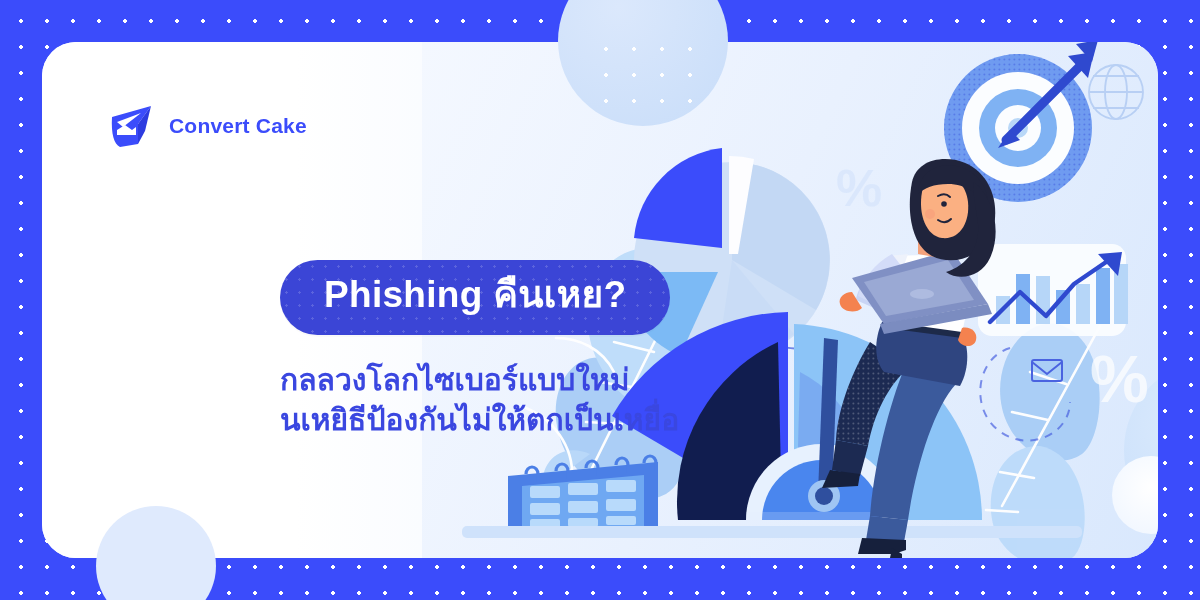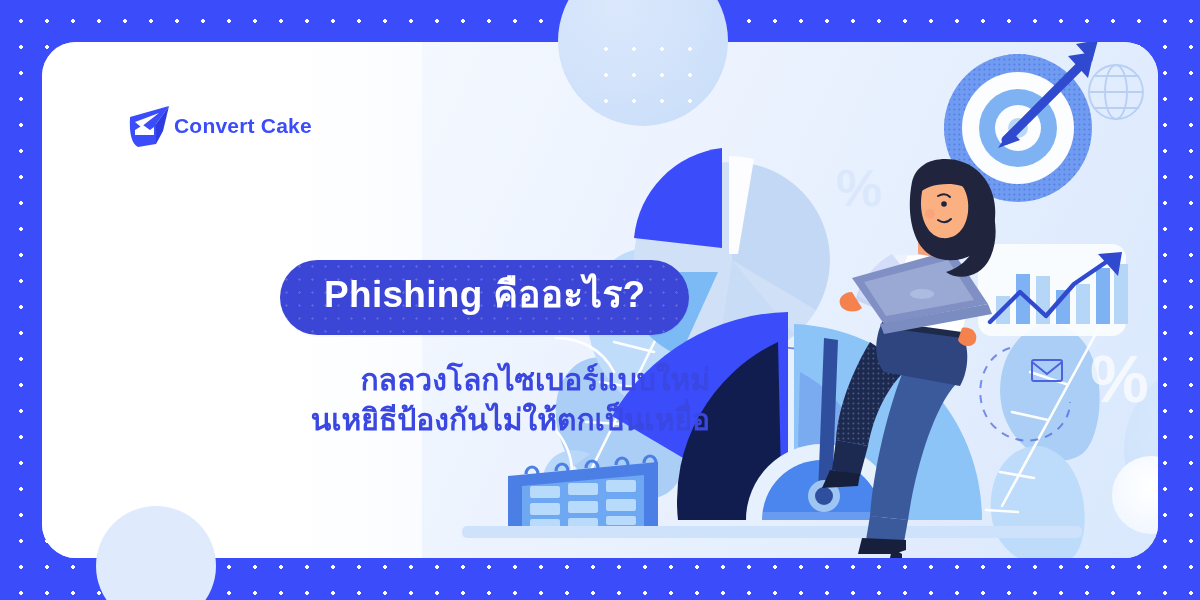--- a/index.html
+++ b/index.html
@@ -62,22 +62,22 @@
     left:1070px; top:414px; width:78px;height:78px;
     background:radial-gradient(circle at 50% 40%,#ffffff 0%, #eef5ff 100%);
   }
 
   
   #illu { position:absolute; left:380px; top:0; width:736px; height:516px; }
   #illu svg { display:block; }
 
   
   #logo {
-    position:absolute; left:84px; top:62px;
-    display:flex; align-items:center; gap:0;
+    position:absolute; left:66px; top:62px;
+    display:flex; align-items:center; gap:13px;
   }
   #logo-mark { width:48px; height:44px; }
   #logo-text {
     font-size:21px; font-weight:bold; color:#3B4CFB;
     letter-spacing:.2px;
   }
 
   
   #title-badge {
     position:absolute; left:238px; top:218px;
@@ -89,21 +89,21 @@
     box-shadow:0 2px 0 rgba(0,0,0,0.02);
   }
   #title-text {
     color:#ffffff; font-size:37px; font-weight:bold;
     letter-spacing:.3px; line-height:1.05; white-space:nowrap;
   }
 
   
   #subtitle {
     position:absolute; left:238px; top:318px; width:430px;
-    text-align:right;
+    text-align:left;
   }
   .sub-line {
     color:#3A47E0; font-size:30px; font-weight:bold;
     line-height:1.33; white-space:nowrap;
   }
 </style>
 </head>
 <body>
 
 <div id="stage">
@@ -358,21 +358,21 @@
           <path d="M4 13 L43 2 L30 20 L30 40 L12 43 C6 40 3 30 4 13 Z" fill="#3B4CFB"></path>
           <path d="M30 20 L43 2 L37 27 L30 40 Z" fill="#2d3ce0"></path>
           <path d="M9 18 L33 9 L15 23 Z" fill="#ffffff"></path>
           <path d="M9 26 L17 21 L24 26 L28 23 L28 31 L9 31 Z" fill="#ffffff"></path>
         </svg>
       </span>
       <span id="logo-text">Convert Cake</span>
     </div>
 
     <div id="title-badge">
-      <div id="title-text">Phishing คืออะไร?</div>
+      <div id="title-text">Phishing คืนเหย?</div>
     </div>
 
     <div id="subtitle">
       <div class="sub-line">กลลวงโลกไซเบอร์แบบใหม่</div>
       <div class="sub-line">นเหยิธีป้องกันไม่ให้ตกเป็นเหยื่อ</div>
     </div>
 
   </div>
 
   <div class="deco-circle" id="circ-top"></div>

